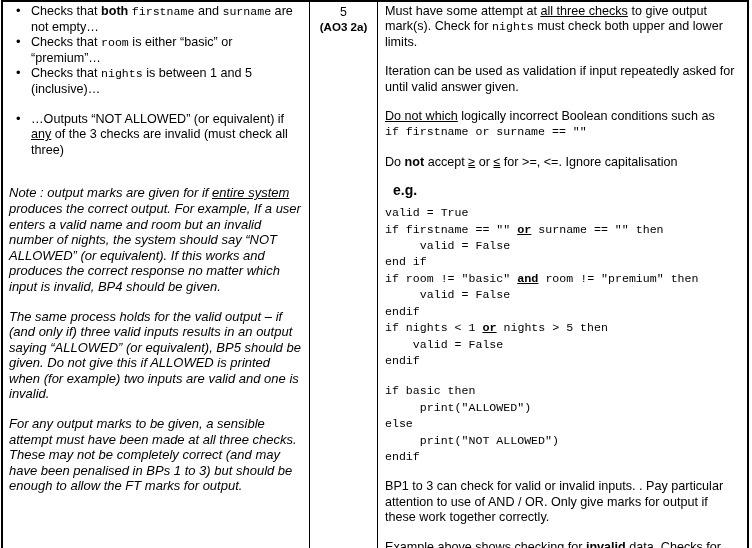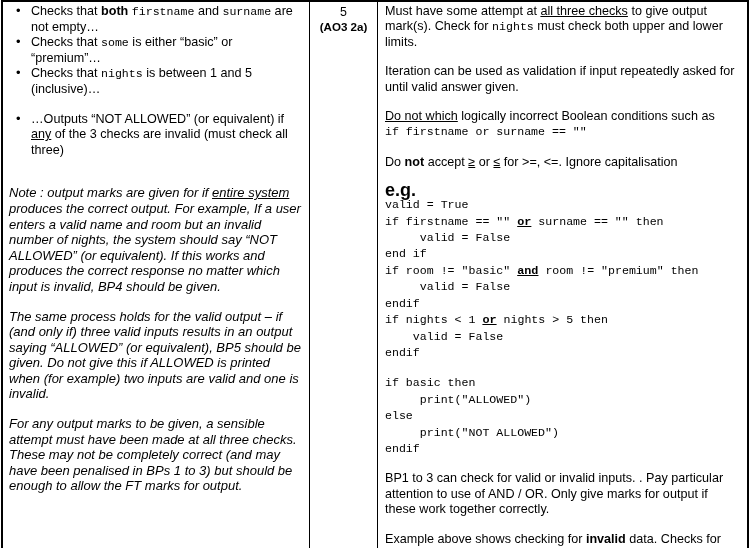--- a/index.html
+++ b/index.html
@@ -111,37 +111,37 @@
   pre.code {
     font-family: "Liberation Mono", "DejaVu Sans Mono", monospace;
     font-size: 11.8px;
     line-height: 15.4px;
     margin: 0;
     white-space: pre;
     font-weight: normal;
   }
   pre.code.gap { margin-top: 14px; }
   .eg {
-    font-size: 18px;
+    font-size: 14px;
     font-weight: bold;
     line-height: 14px;
-    margin: 0;
+    margin: 8px;
   }
   .eg.gap { margin-top: 13px; }
 </style>
 </head>
 <body>
 
 <div class="page">
   <div class="table">
 
     <div class="col-left">
       <ul class="bullets">
           <li><span>Checks that </span><span class="b">both</span><span> </span><span class="mono">firstname</span><span> and </span><span class="mono">surname</span><span> are not empty…</span></li>
-          <li><span>Checks that </span><span class="mono">some</span><span> is either “basic” or “premium”…</span></li>
+          <li><span>Checks that </span><span class="mono">room</span><span> is either “basic” or “premium”…</span></li>
           <li><span>Checks that </span><span class="mono">nights</span><span> is between 1 and 5 (inclusive)…</span></li>
           <li class="spaced"><span>…Outputs “NOT ALLOWED” (or equivalent) if </span><span class="u">any</span><span> of the 3 checks are invalid (must check all three)</span></li>
         </ul>
       <div>
           <p class="note first"><span>Note : output marks are given for if </span><span class="u">entire system</span><span> produces the correct output. For example, If a user enters a valid name and room but an invalid number of nights, the system should say “NOT ALLOWED” (or equivalent). If this works and produces the correct response no matter which input is invalid, BP4 should be given.</span></p>
           <p class="note gap"><span>The same process holds for the valid output – if (and only if) three valid inputs results in an output saying “ALLOWED” (or equivalent), BP5 should be given. Do not give this if ALLOWED is printed when (for example) two inputs are valid and one is invalid.</span></p>
           <p class="note gap"><span>For any output marks to be given, a sensible attempt must have been made at all three checks. These may not be completely correct (and may have been penalised in BPs 1 to 3) but should be enough to allow the FT marks for output.</span></p>
         </div>
     </div>
 

